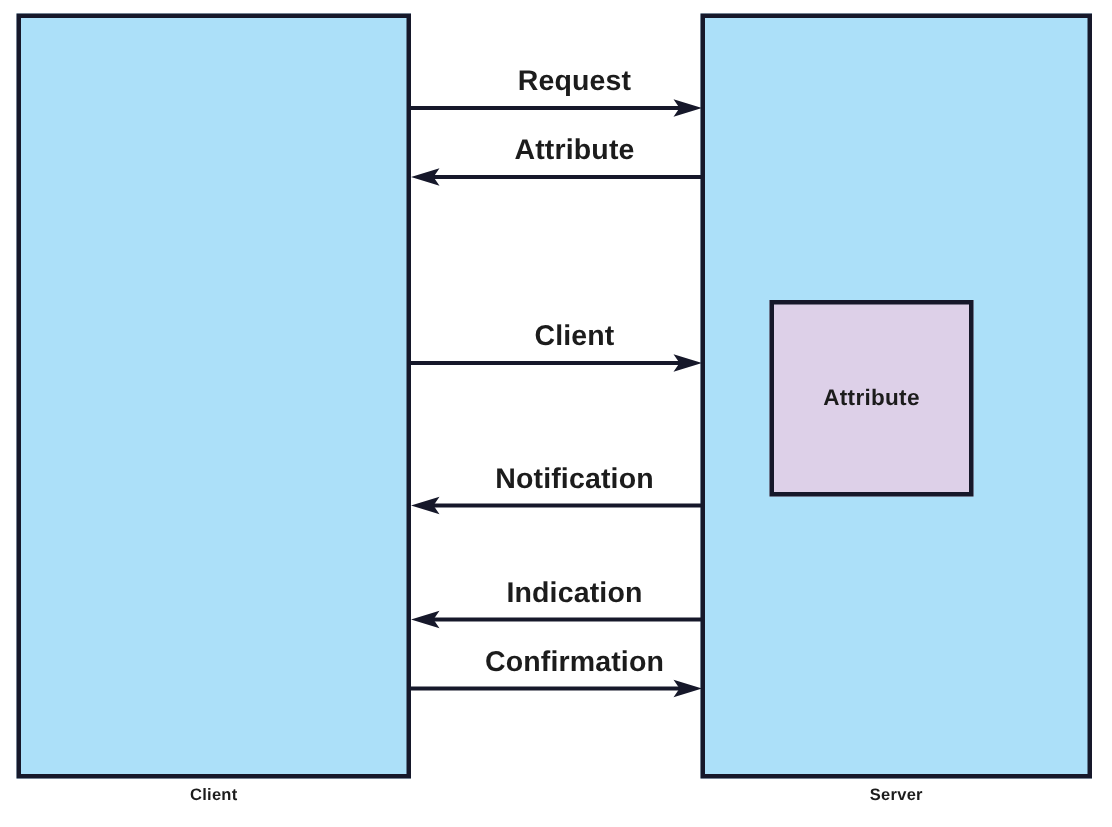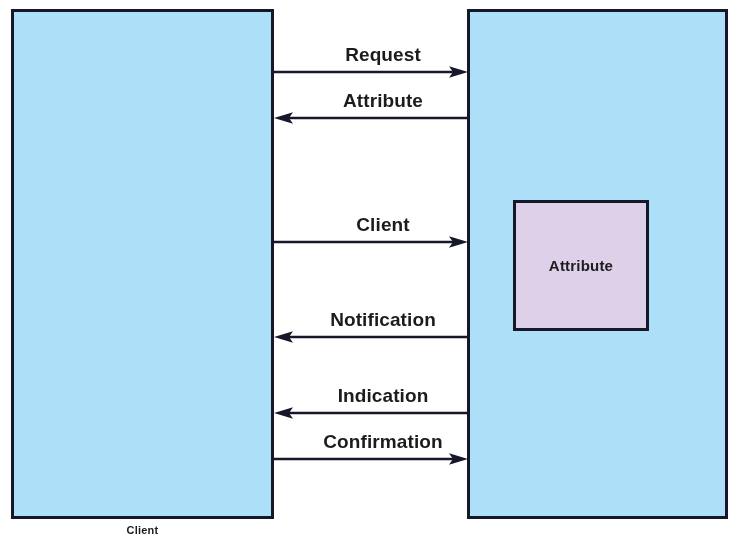--- a/index.html
+++ b/index.html
@@ -177,14 +177,15 @@
   <div class="message" id="msg-confirmation">
     <span class="message-label">Confirmation</span>
     <svg class="arrow-svg" viewBox="0 0 194 14" preserveAspectRatio="none">
       <line x1="0" y1="7" x2="184" y2="7" stroke="#16182a" stroke-width="2.6"></line>
       <polygon points="194,7 175,1.2 179,7 175,12.8" fill="#16182a"></polygon>
     </svg>
   </div>
 
   <div class="participant-caption" id="client-caption">Client</div>
 
+  <div class="participant-caption" id="server-caption">Server</div>
 
 </div>
 
 </body></html>

